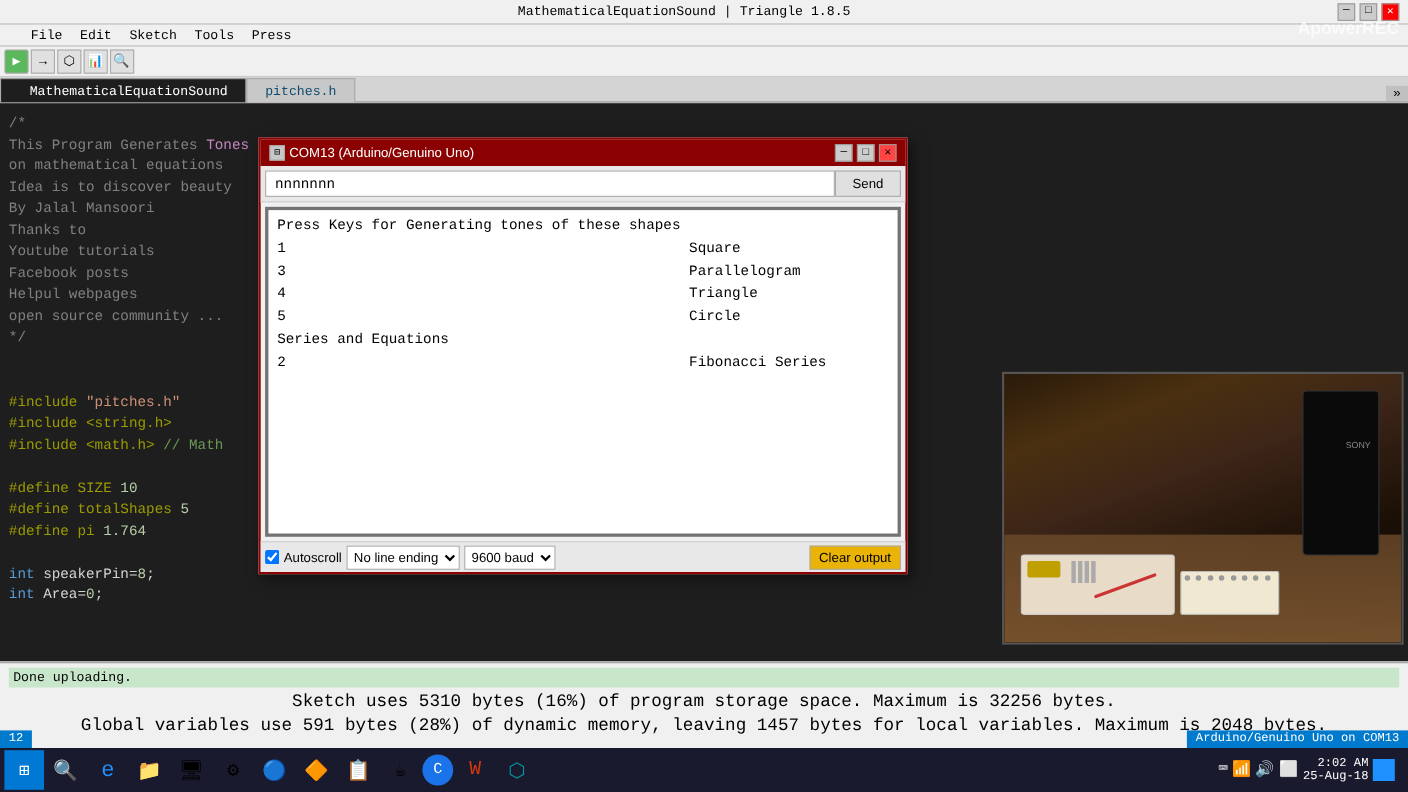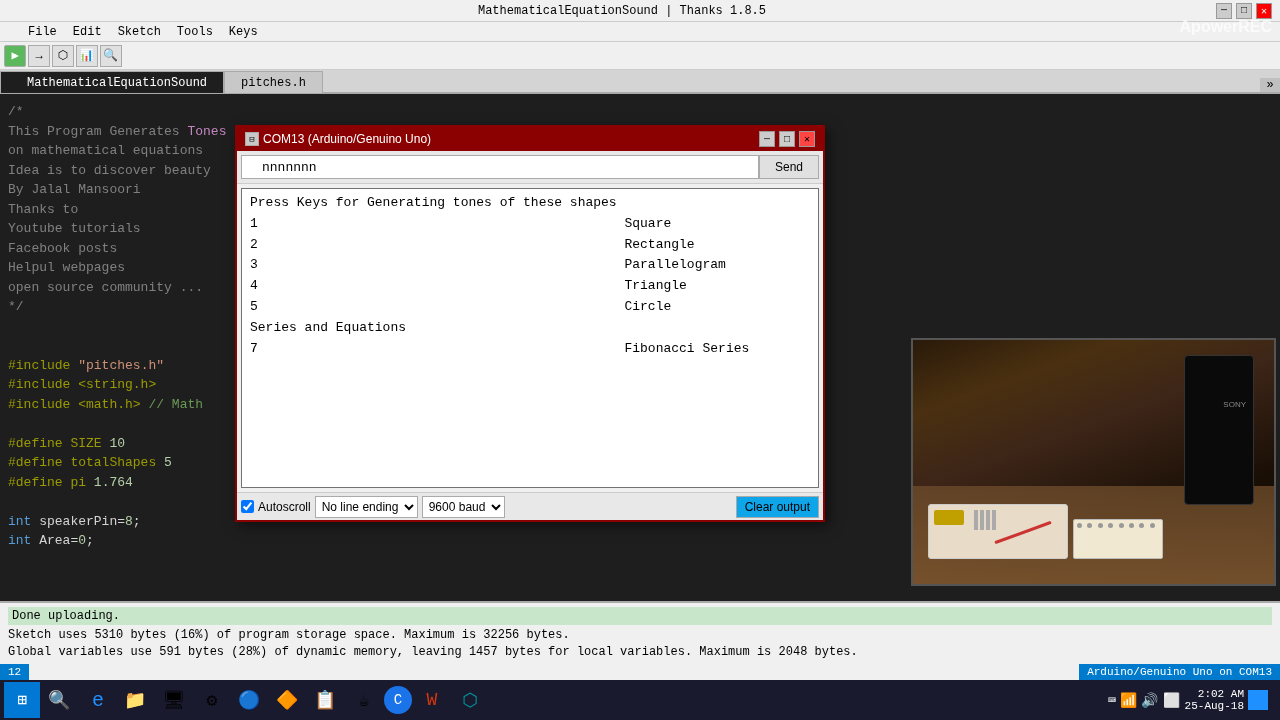--- a/index.html
+++ b/index.html
@@ -95,21 +95,21 @@
     .tab {
       height: 22px;
       padding: 0 16px;
       background: #c8c8c8;
       border: 1px solid #aaa;
       border-bottom: none;
       font-size: 12px;
       display: flex;
       align-items: center;
       cursor: pointer;
-      color: #000000;
+      color: #0c4a6e;
     }
     .tab.active { background: #1e1e1e; color: #fff; padding-left: 26px; }
 
     
     .editor-area {
       background: #1e1e1e;
       color: #d4d4d4;
       font-family: 'Courier New', monospace;
       font-size: 13px;
       padding: 8px;
@@ -225,21 +225,21 @@
       padding: 4px;
       background: #e8e8e8;
       border-bottom: 1px solid #ccc;
     }
     .serial-input {
       flex: 1;
       height: 24px;
       font-family: 'Courier New', monospace;
       font-size: 13px;
       border: 1px solid #aaa;
-      padding: 2px 20px;
+      padding: 2px 8px;
       background: #fff;
     }
     .serial-send-btn {
       width: 60px;
       height: 24px;
       background: #e0e0e0;
       border: 1px solid #aaa;
       cursor: pointer;
       font-size: 12px;
       font-family: Arial, sans-serif;
@@ -247,21 +247,21 @@
 
     
     .serial-output {
       background: #fff;
       height: 300px;
       overflow-y: scroll;
       padding: 4px 8px;
       font-family: 'Courier New', monospace;
       font-size: 13px;
       color: #000;
-      border: 1px solid #737373;
+      border: 3px solid #737373;
       margin: 4px;
     }
     .serial-output-line { line-height: 1.6; white-space: pre; }
 
     
     .serial-footer {
       background: #e8e8e8;
       height: 28px;
       display: flex;
       align-items: center;
@@ -280,21 +280,21 @@
       height: 22px;
       font-size: 12px;
       border: 1px solid #aaa;
       background: #fff;
       padding: 0 2px;
     }
     .clear-btn {
       height: 22px;
       padding: 0 8px;
       font-size: 12px;
-      background: #0ea5e9;
+      background: #eab308;
       border: 1px solid #aaa;
       cursor: pointer;
       font-family: Arial, sans-serif;
       margin-left: auto;
     }
 
     
     .camera-feed {
       position: absolute;
       top: 338px;
@@ -366,34 +366,34 @@
     
     .serial-output::-webkit-scrollbar { width: 12px; }
     .serial-output::-webkit-scrollbar-track { background: #e0e0e0; }
     .serial-output::-webkit-scrollbar-thumb { background: #aaa; border: 1px solid #999; }
   </style>
 </head>
 <body>
 
 <div class="title-bar">
   <div style="width:20px;"></div>
-  <span class="title-bar-text">MathematicalEquationSound | Thanks 1.8.5</span>
+  <span class="title-bar-text">MathematicalEquationSound | Triangle 1.8.5</span>
   <div class="title-bar-controls">
     <div class="title-btn">─</div>
     <div class="title-btn">□</div>
     <div class="title-btn close">✕</div>
   </div>
 </div>
 
 <div class="menu-bar">
   <span class="menu-item">File</span>
   <span class="menu-item">Edit</span>
   <span class="menu-item">Sketch</span>
   <span class="menu-item">Tools</span>
-  <span class="menu-item">Keys</span>
+  <span class="menu-item">Press</span>
 </div>
 
 <div class="toolbar">
   <div class="toolbar-btn green-arrow">▶</div>
   <div class="toolbar-btn">→</div>
   <div class="toolbar-btn">⬡</div>
   <div class="toolbar-btn">📊</div>
   <div class="toolbar-btn">🔍</div>
 </div>
 
@@ -433,21 +433,21 @@
   <div class="code-line"><span style="color:#569cd6">int</span> speakerPin=<span style="color:#b5cea8">8</span>;</div>
   <div class="code-line"><span style="color:#569cd6">int</span> Area=<span style="color:#b5cea8">0</span>;</div>
 
   <div style="position:absolute;right:850px;top:405px;color:#808080;font-size:13px;">uatio</div>
 </div>
 
 <div class="bottom-output">
   <div class="done-bar">
     <span>Done uploading.</span>
   </div>
-  <div style="font-size:12px; line-height:1.4;">
+  <div style="font-size:16px; line-height:1.4;text-align:center;">
     <div>Sketch uses 5310 bytes (16%) of program storage space. Maximum is 32256 bytes.</div>
     <div>Global variables use 591 bytes (28%) of dynamic memory, leaving 1457 bytes for local variables. Maximum is 2048 bytes.</div>
   </div>
 </div>
 
 <div class="right-status">
   <span>Arduino/Genuino Uno on COM13</span>
 </div>
 
 <div style="position:absolute;bottom:40px;left:0;background:#007acc;color:#fff;font-size:11px;padding:2px 8px;font-family:'Courier New',monospace;">
@@ -507,26 +507,25 @@
   </div>
 
   <div class="serial-send-area">
     <input type="text" class="serial-input" value="nnnnnnn" style="">
     <button class="serial-send-btn">Send</button>
   </div>
 
   <div class="serial-output">
     <div class="serial-output-line">Press Keys for Generating tones of these shapes</div>
     <div class="serial-output-line">1                                               Square</div>
-    <div class="serial-output-line">2                                               Rectangle</div>
     <div class="serial-output-line">3                                               Parallelogram</div>
     <div class="serial-output-line">4                                               Triangle</div>
     <div class="serial-output-line">5                                               Circle</div>
     <div class="serial-output-line">Series and Equations</div>
-    <div class="serial-output-line">7                                               Fibonacci Series</div>
+    <div class="serial-output-line">2                                               Fibonacci Series</div>
   </div>
 
   <div class="serial-footer">
     <div class="autoscroll-check">
       <input type="checkbox" id="autoscroll" checked="" style="">
       <label for="autoscroll">Autoscroll</label>
     </div>
     <select class="footer-select">
       <option>No line ending</option>
     </select>

